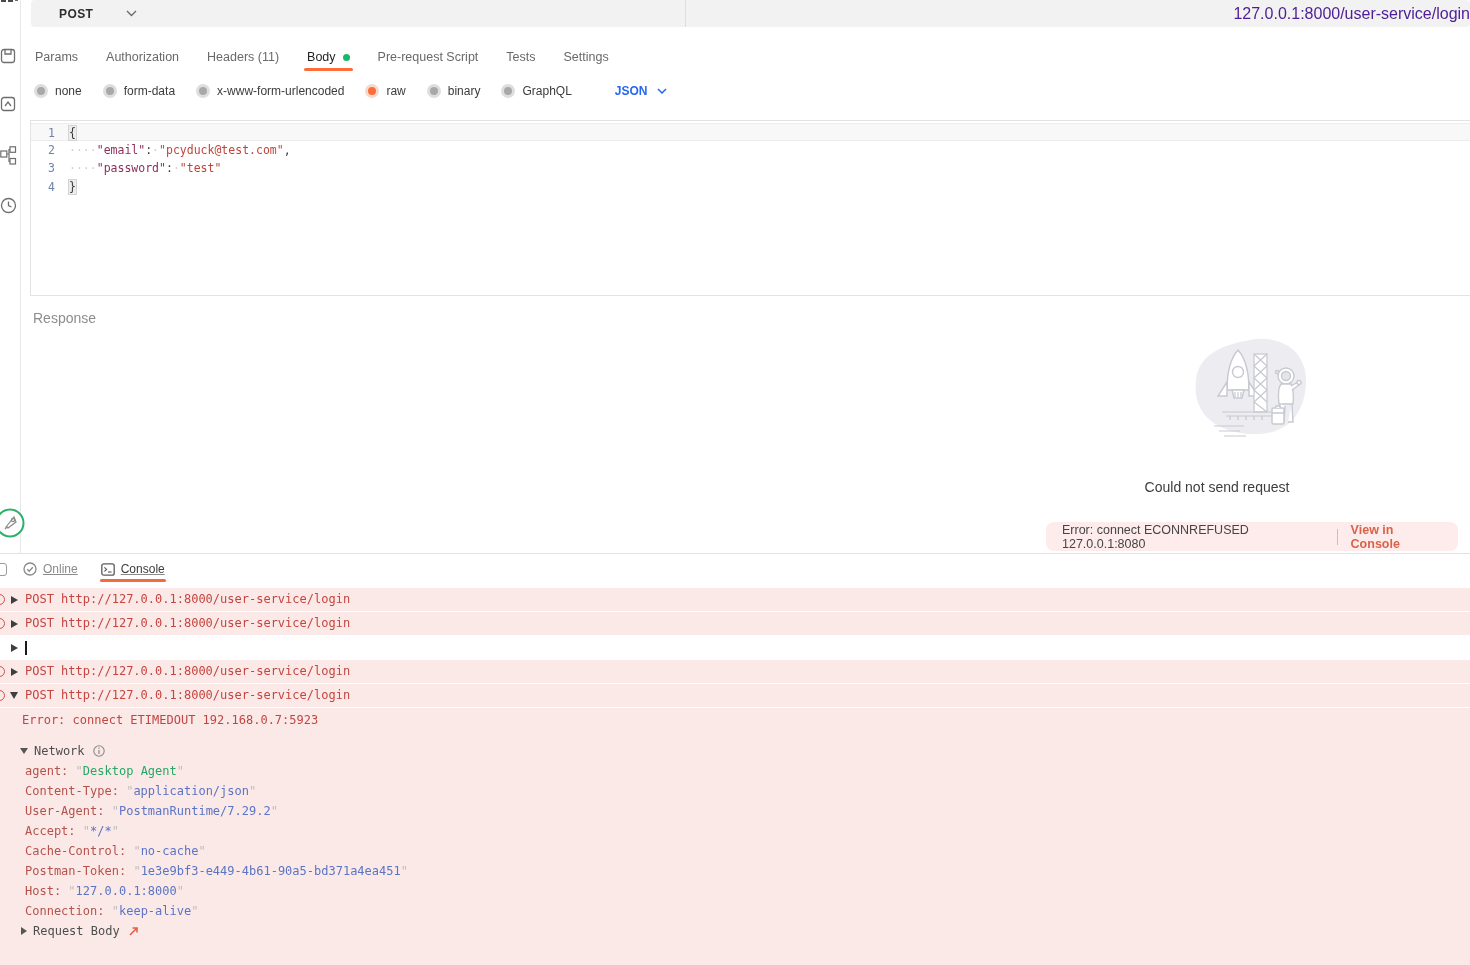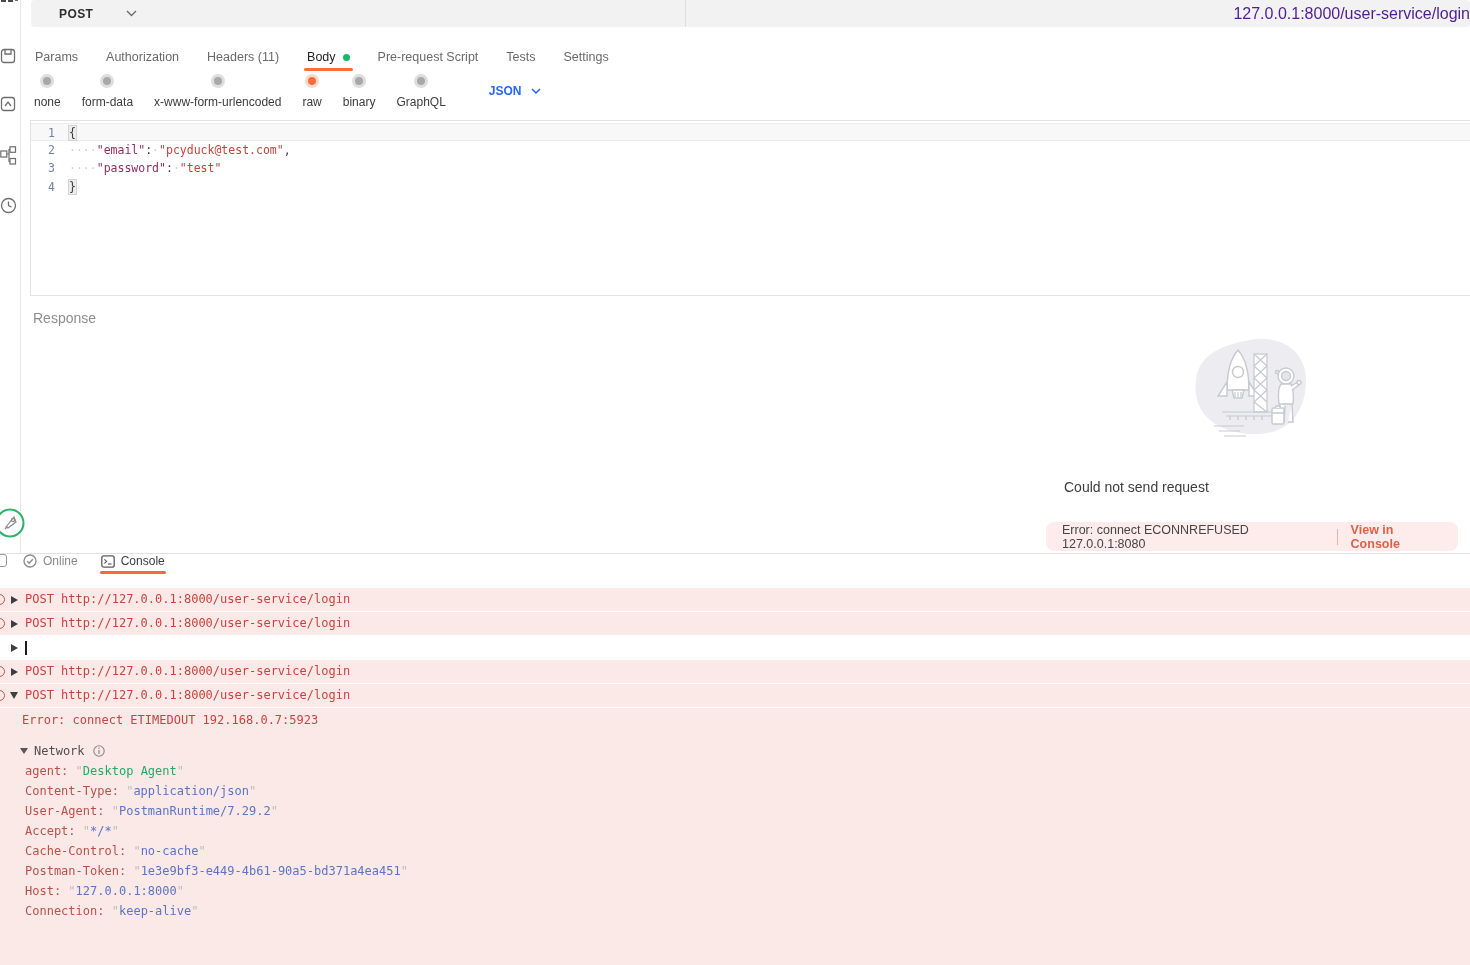--- a/index.html
+++ b/index.html
@@ -26,21 +26,21 @@
           align-items:center; font-size:12.5px; color:#696969; }
   .tab { position:relative; display:flex; align-items:center; cursor:default; white-space:nowrap; }
   .tab.active { color:#1f1f1f; }
   .tab.active::after { content:""; position:absolute; left:-3px; right:-3px; bottom:-7px;
                        height:3px; background:#ff6c37; border-radius:2px; }
   .tab-dot { width:7px; height:7px; border-radius:50%; background:#16b96a; margin-left:7px; }
 
   
   .radios { position:absolute; left:34px; top:81px; height:20px; display:flex; gap:21px;
             align-items:center; font-size:12px; color:#3c3c3c; }
-  .radio { display:flex; align-items:center; gap:7px; white-space:nowrap;flex-direction:column; }
+  .radio { display:flex; align-items:center; gap:7px; white-space:nowrap; }
   .rdot { width:14px; height:14px; border-radius:50%; background:#a8a8a8;
           border:3px solid #dedede; }
   .radio.selected .rdot { background:#ff6c37; border-color:#f2dacc; }
   .json-select { display:flex; align-items:center; gap:9px; margin-left:22px;
                  color:#2567f2; font-weight:bold; font-size:12px; }
 
   
   .editor { position:absolute; left:30px; top:120px; right:0; height:176px;
             border:1px solid #e3e3e3; border-right:none; padding-top:2px;
             font-family:"DejaVu Sans Mono", monospace; font-size:11.5px; }
@@ -50,33 +50,33 @@
   .code { white-space:pre; color:#3a3a3a; }
   .tk-ws { color:#cfcfcf; }
   .tk-key { color:#8e2c5c; }
   .tk-str { color:#c0453c; }
   .tk-punc { color:#3a3a3a; }
   .tk-brace { color:#3a3a3a; background:#ededed; box-shadow:0 0 0 1px #d4d4d4; }
 
   
   .response-label { position:absolute; left:33px; top:310px; font-size:14px; color:#8d8d8d; }
   .illustration { position:absolute; left:1186px; top:336px; }
-  .empty-msg { position:absolute; left:1064px; top:479px; width:400px; 
+  .empty-msg { position:absolute; left:1017px; top:479px; width:400px; text-align:center;
                font-size:14px; color:#3d3d3d; }
   .toast { position:absolute; left:1046px; right:12px; top:522px; height:29px;
            background:#fdeceb; border-radius:8px; display:flex; align-items:center;
            padding:0 16px; font-size:12.5px; color:#454545; }
   .toast-divider { width:1px; height:16px; background:#ddb7af; margin:0 13px; }
   .toast-link { color:#d9634a; font-weight:bold; cursor:pointer; }
 
   
   .console { position:absolute; left:0; top:553px; right:0; bottom:0;
              border-top:1px solid #e2e2e2; background:#fff; display:flex; flex-direction:column; }
-  .statusbar { height:30px; display:flex; align-items:flex-start; font-size:12px; color:#8a8a8a;
-               flex:none; overflow:hidden; }
+  .statusbar { height:30px; display:flex; align-items:center; font-size:12px; color:#8a8a8a;
+               flex:none; overflow:hidden;text-decoration:underline; }
   .sb-partial { margin-left:-6px; width:13px; height:13px; border:1.3px solid #9a9a9a;
                 border-radius:3px; flex:none; }
   .sb-online { display:flex; align-items:center; gap:6px; margin-left:16px; }
   .sb-console { display:flex; align-items:center; gap:6px; margin-left:23px; color:#3d3d3d;
                 position:relative; cursor:default; }
   .sb-console::after { content:""; position:absolute; left:-1px; right:-1px; bottom:-6px;
                        height:3px; background:#f26b3a; border-radius:2px; }
 
   .entries { flex:1; display:flex; flex-direction:column; padding-top:4px;
              font-family:"DejaVu Sans Mono", monospace; font-size:12px; }
@@ -381,16 +381,23 @@
             <span class="v-blue">127.0.0.1:8000</span>
             <span class="q">"</span>
           </div>
           <div class="trow kv">
             <span class="ck">Connection:</span>
             <span>&nbsp;</span>
             <span class="q">"</span>
             <span class="v-blue">keep-alive</span>
             <span class="q">"</span>
           </div>
+          <div class="trow">
+            <span class="tri-sr"></span>
+            <span>Request Body</span>
+            <svg class="ext-ic" width="11" height="11" viewBox="0 0 11 11">
+              <path d="M2 9 L9 2 M4.5 2 H9 V6.5" fill="none" stroke="#e05d42" stroke-width="1.5"></path>
+            </svg>
+          </div>
         </div>
       </div>
     </div>
 </div>
 
 </body></html>

